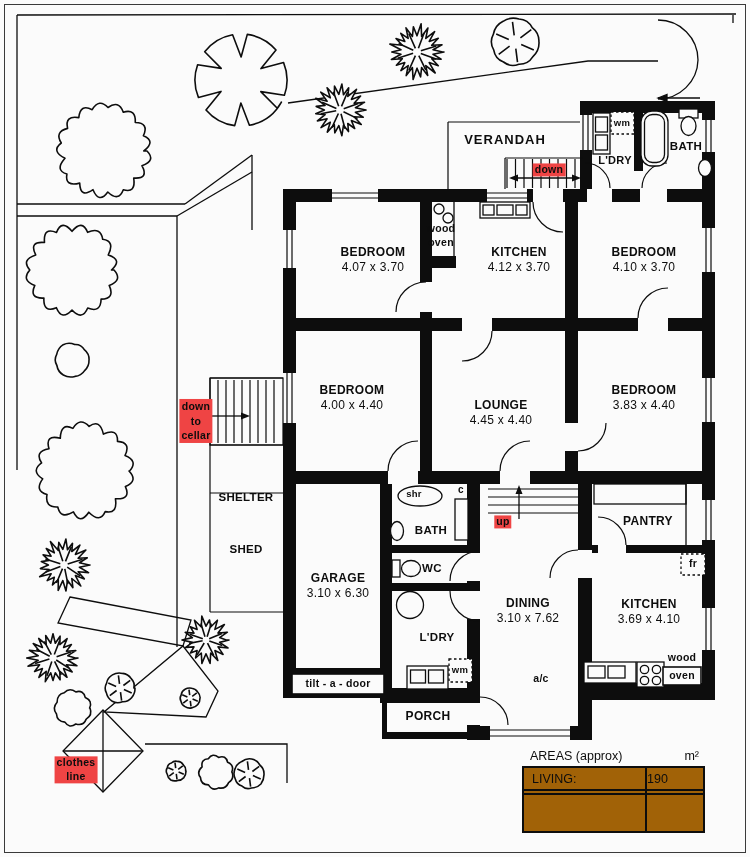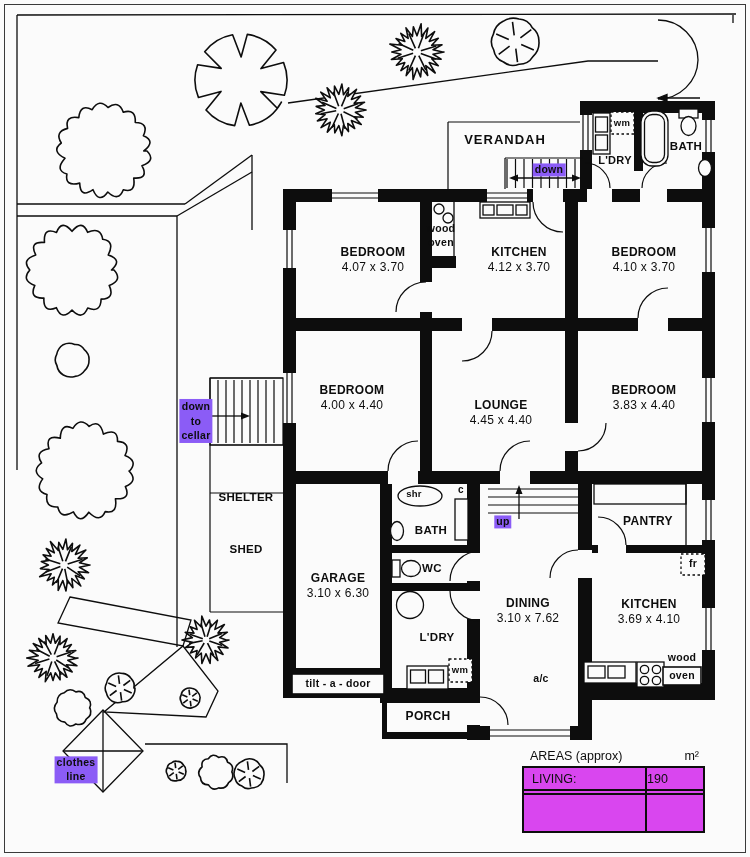--- a/index.html
+++ b/index.html
@@ -1,26 +1,26 @@
 <!DOCTYPE html>
 <html><head>
 <meta charset="utf-8">
 <style>
   html,body{margin:0;padding:0;background:#ddd}
   .stage{position:relative;width:750px;height:857px;background:#fbfbfb;
          font-family:"Liberation Sans",sans-serif;color:#0d0d0d;overflow:hidden}
   .stage svg{position:absolute;left:0;top:0}
   .lbl{position:absolute;transform:translate(-50%,-50%);font-weight:700;
        white-space:nowrap;letter-spacing:.3px;text-align:center;line-height:1.25}
-  .bg{background:#8b5cf6;padding:0 2px}
+  .bg{background:#ef4444;padding:0 2px}
   .dims{font-weight:400}
   .areas{position:absolute;left:522px;top:749px;width:183px;font-weight:400}
   .areas-head{display:flex;justify-content:space-between;align-items:flex-end;
               padding:0 6px 3px 8px;font-size:12.5px}
-  .areas-box{border:2px solid #0d0d0d;position:relative;height:63px;background:#d946ef}
+  .areas-box{border:2px solid #0d0d0d;position:relative;height:63px;background:#a16207}
   .vdiv{position:absolute;left:121px;top:0;bottom:0;width:2px;background:#0d0d0d}
   .arow{display:flex;justify-content:space-between;align-items:center;
         height:19px;padding:1px 8px 0 8px;font-size:12.5px}
   .arow .val{width:48px;}
   .sep{height:2px;border-top:2px solid #0d0d0d;border-bottom:2px solid #0d0d0d;margin:1px 0}
 </style>
 </head>
 <body>
 
 <div class="stage">

